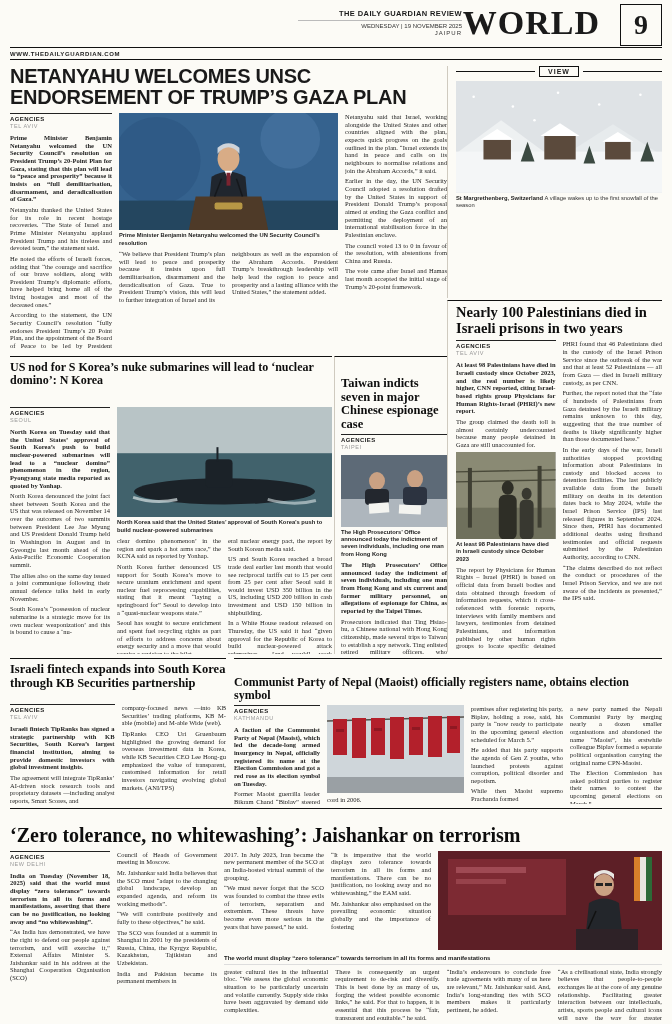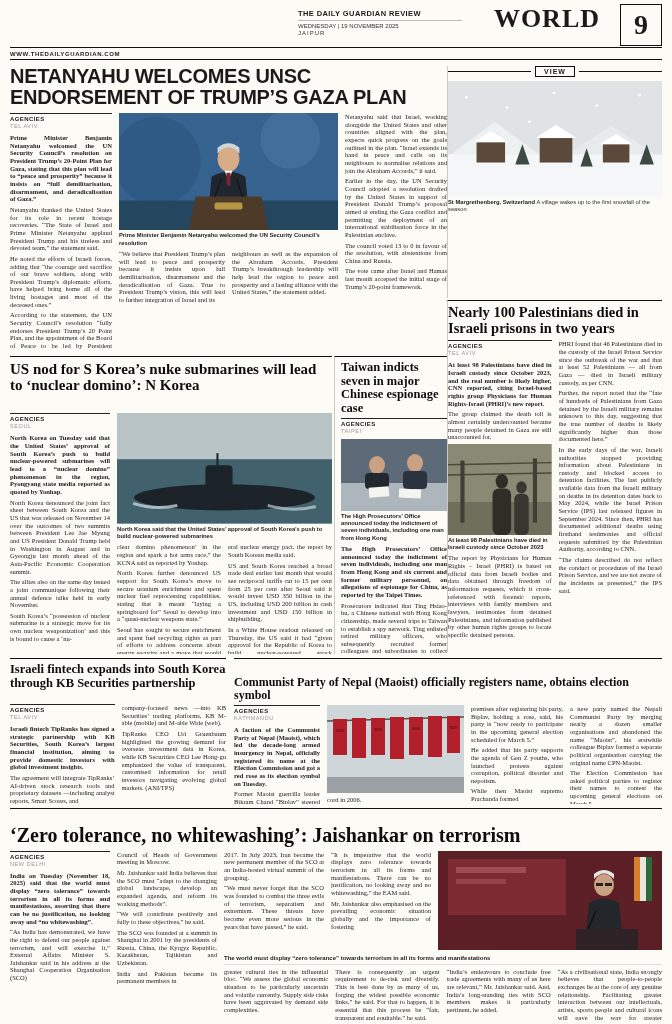--- a/index.html
+++ b/index.html
@@ -4,25 +4,25 @@
 <style>
   *{margin:0;padding:0;box-sizing:border-box}
   html,body{background:#9a958c}
   .sheet{position:relative;width:672px;height:1024px;margin:0 auto;background:#fcfbf6;color:#1a1a1a;
          font-family:"Liberation Serif",serif;overflow:hidden}
   .abs{position:absolute;overflow:hidden}
 
   
   .mast{left:10px;top:4px;width:652px}
   .mast-top{position:relative;height:44px;border-bottom:1px solid #111}
-  .mast-center{position:absolute;left:288px;top:5px;width:164px;text-align:left;font-family:"Liberation Sans",sans-serif}
+  .mast-center{position:absolute;left:288px;top:5px;width:164px;text-align:right;font-family:"Liberation Sans",sans-serif}
   .mast-paper{font-size:7.5px;font-weight:bold;letter-spacing:.4px}
   .mast-date{font-size:6px;color:#333;margin-top:2px;padding-top:2px;border-top:1px solid #bbb}
   .mast-city{font-size:6px;color:#333;margin-top:1px;letter-spacing:1px}
-  .mast-world{position:absolute;right:62px;top:0;font-family:"Liberation Serif",serif;font-weight:bold;font-size:26px;letter-spacing:1px}
+  .mast-world{position:absolute;right:62px;top:0;font-family:"Liberation Serif",serif;font-weight:bold;font-size:34px;letter-spacing:1px}
   .mast-num{position:absolute;right:0;top:0;width:42px;height:42px;border:1px solid #111;display:flex;align-items:center;justify-content:center;
             font-size:28px;font-weight:bold;font-family:"Liberation Serif",serif}
   .mast-url{font-family:"Liberation Sans",sans-serif;font-size:6px;font-weight:bold;letter-spacing:.6px;padding:3px 0 2px;border-bottom:1px solid #111}
 
   
   p{font-size:6.5px;line-height:1.18;text-align:justify;margin-bottom:3px;color:#222}
   .lede p:first-child{font-weight:bold}
   .kicker{border-top:1px solid #222;padding:2px 0 3px;margin-bottom:2px;font-family:"Liberation Sans",sans-serif}
   .kicker .ag{display:block;font-size:6px;font-weight:bold;letter-spacing:.4px}
   .kicker .pl{display:block;font-size:5.5px;color:#999;letter-spacing:.6px;margin-top:1px}
@@ -34,37 +34,37 @@
   h2{font-family:"Liberation Serif",serif;font-weight:bold;line-height:1.08;color:#0d0d0d}
 
   
   .lead{left:10px;top:66px;width:437px;height:286px}
   .lead h1{font-family:"Liberation Sans",sans-serif;font-weight:800;font-size:20px;line-height:1.05;letter-spacing:-.3px;margin-bottom:5px}
   .lead .c1{flex:0 0 102px}
   .lead .mid{flex:0 0 219px;overflow:hidden}
   .lead .c4{flex:1 1 0}
 
   
-  .side{left:447px;width:215px;border-left:1px solid #cfcabf}
+  .side{left:447px;width:215px;padding-left:8px;border-left:1px solid #cfcabf}
   .view{top:66px;height:232px}
   .view-head{display:flex;align-items:center;gap:4px;margin-bottom:4px}
   .view-head .line{flex:1;border-top:1px solid #111}
   .view-tab{border:1px solid #111;font-family:"Liberation Sans",sans-serif;font-weight:bold;font-size:7px;letter-spacing:1px;padding:1px 8px}
   .cap-b{font-weight:bold}
   .cap-r{font-weight:normal;color:#333}
 
   .pal{top:300px;height:352px;border-top:1px solid #111;padding-top:4px}
   .pal h2{font-size:14.5px;margin-bottom:4px}
 
   .korea{left:10px;top:356px;width:322px;height:298px;border-top:1px solid #111;padding-top:4px}
-  .korea h2{font-size:15px;margin-bottom:20px}
+  .korea h2{font-size:12px;margin-bottom:20px}
   .korea .c1{flex:0 0 100px}
   .korea .right{flex:1 1 0;overflow:hidden}
 
-  .taiwan{left:334px;top:356px;width:113px;height:298px;border-top:1px solid #111;padding-top:4px;padding-left:6px;border-left:1px solid #cfcabf}
+  .taiwan{left:334px;top:356px;width:113px;height:298px;border-top:1px solid #111;padding-top:20px;padding-left:6px;border-left:1px solid #cfcabf}
   .taiwan h2{font-size:12.5px;margin-bottom:3px}
 
   .fintech{left:10px;top:658px;width:216px;height:146px;border-top:1px solid #111;padding-top:4px}
   .fintech h2{font-size:12.5px;margin-bottom:14px}
 
   .nepal{left:234px;top:658px;width:428px;height:146px;border-top:1px solid #111;padding-top:17px}
   .nepal h2{font-size:12px;margin-bottom:3px}
   .nepal .cph{flex:0 0 137px}
   .nepal .cn{flex:0 0 92px}
 

